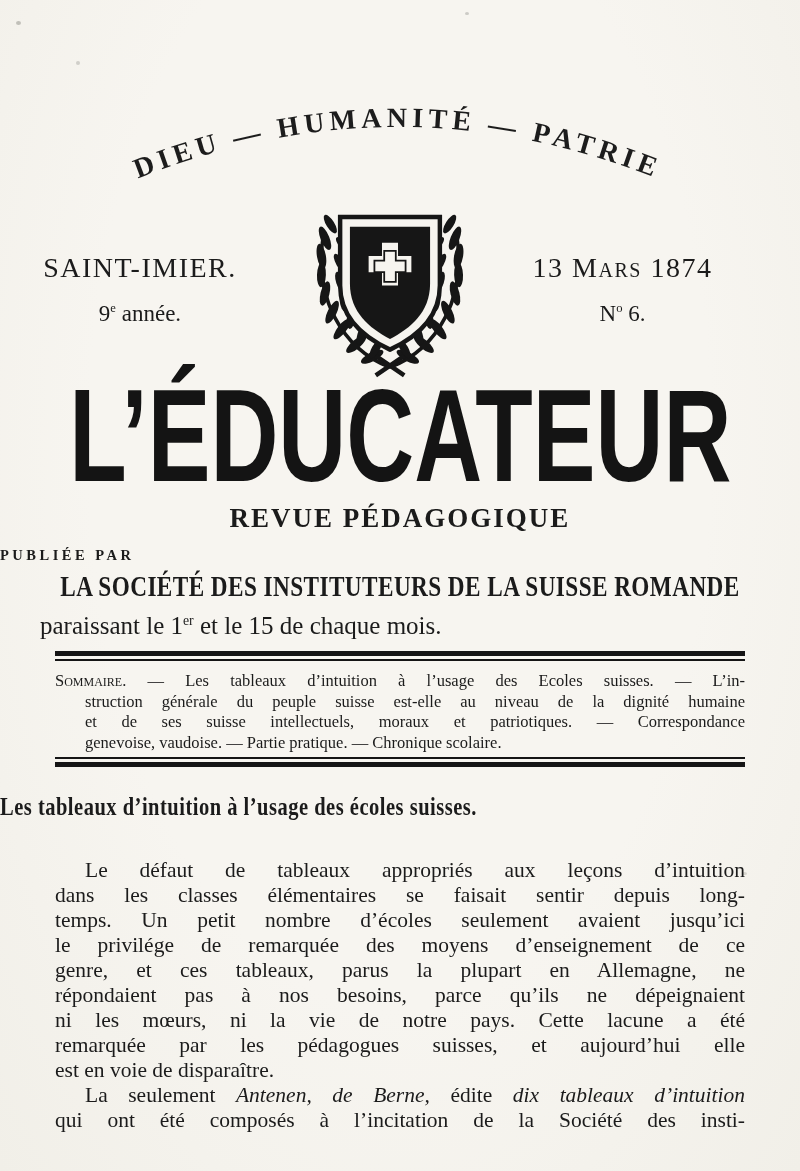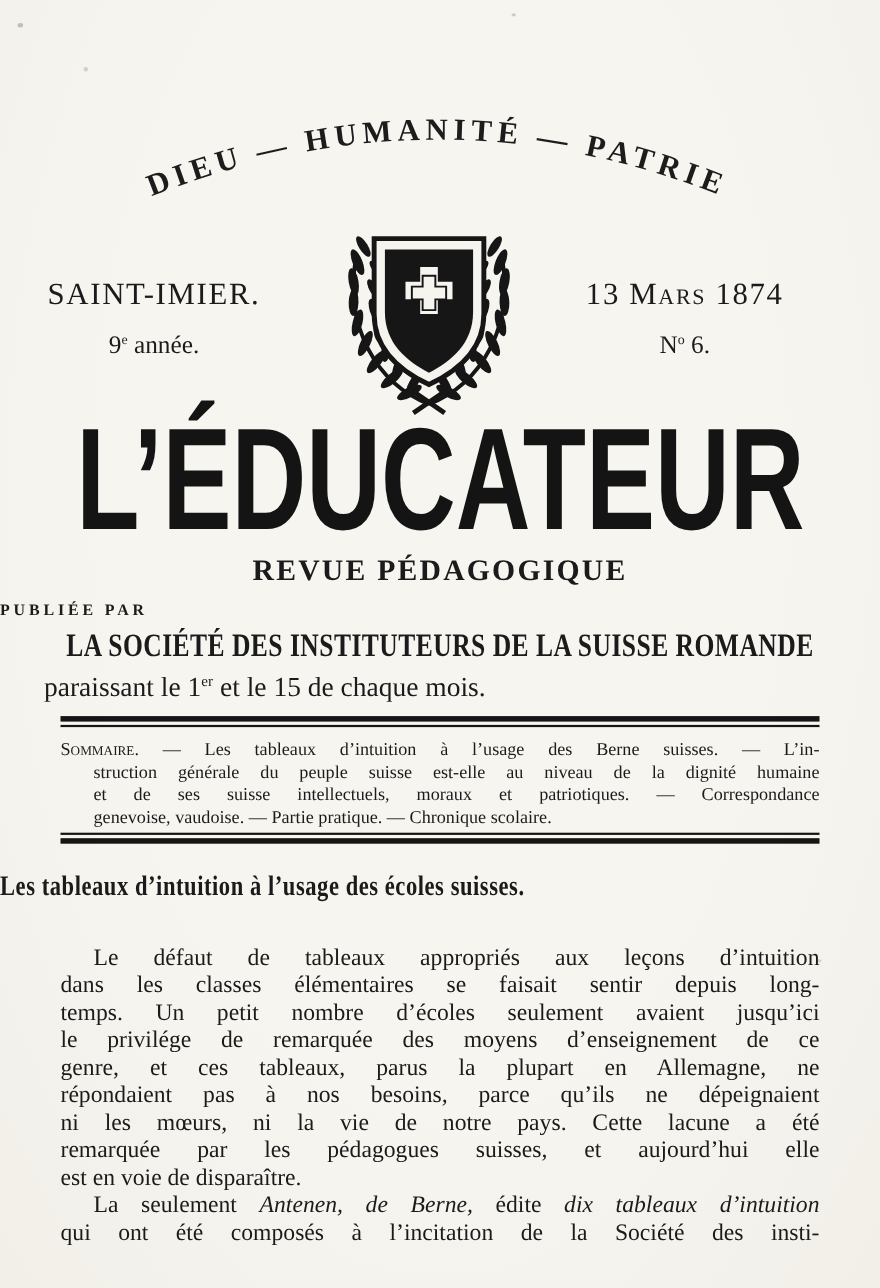--- a/index.html
+++ b/index.html
@@ -148,21 +148,21 @@
     <span class="society-inner">LA SOCIÉTÉ DES INSTITUTEURS DE LA SUISSE ROMANDE</span>
   </div>
   <div class="freq"><span>paraissant le 1</span><span class="sup">er</span><span> et le 15 de chaque mois.</span></div>
 
   <div class="rule rule1">
     <div class="rl-thick"></div>
     <div class="rl-thin"></div>
   </div>
 
   <div class="sommaire">
-      <div class="tline"><span class="sc">Sommaire.</span><span> — Les tableaux d’intuition à l’usage des Berne suisses. — L’in-</span></div>
+      <div class="tline"><span class="sc">Sommaire.</span><span> — Les tableaux d’intuition à l’usage des Ecoles suisses. — L’in-</span></div>
       <div class="tline">struction générale du peuple suisse est-elle au niveau de la dignité humaine</div>
       <div class="tline">et de ses suisse intellectuels, moraux et patriotiques. — Correspondance</div>
       <div class="tline">genevoise, vaudoise. — Partie pratique. — Chronique scolaire.</div>
     </div>
 
   <div class="rule rule2">
     <div class="rl-thin"></div>
     <div class="rl-thick"></div>
   </div>
 

